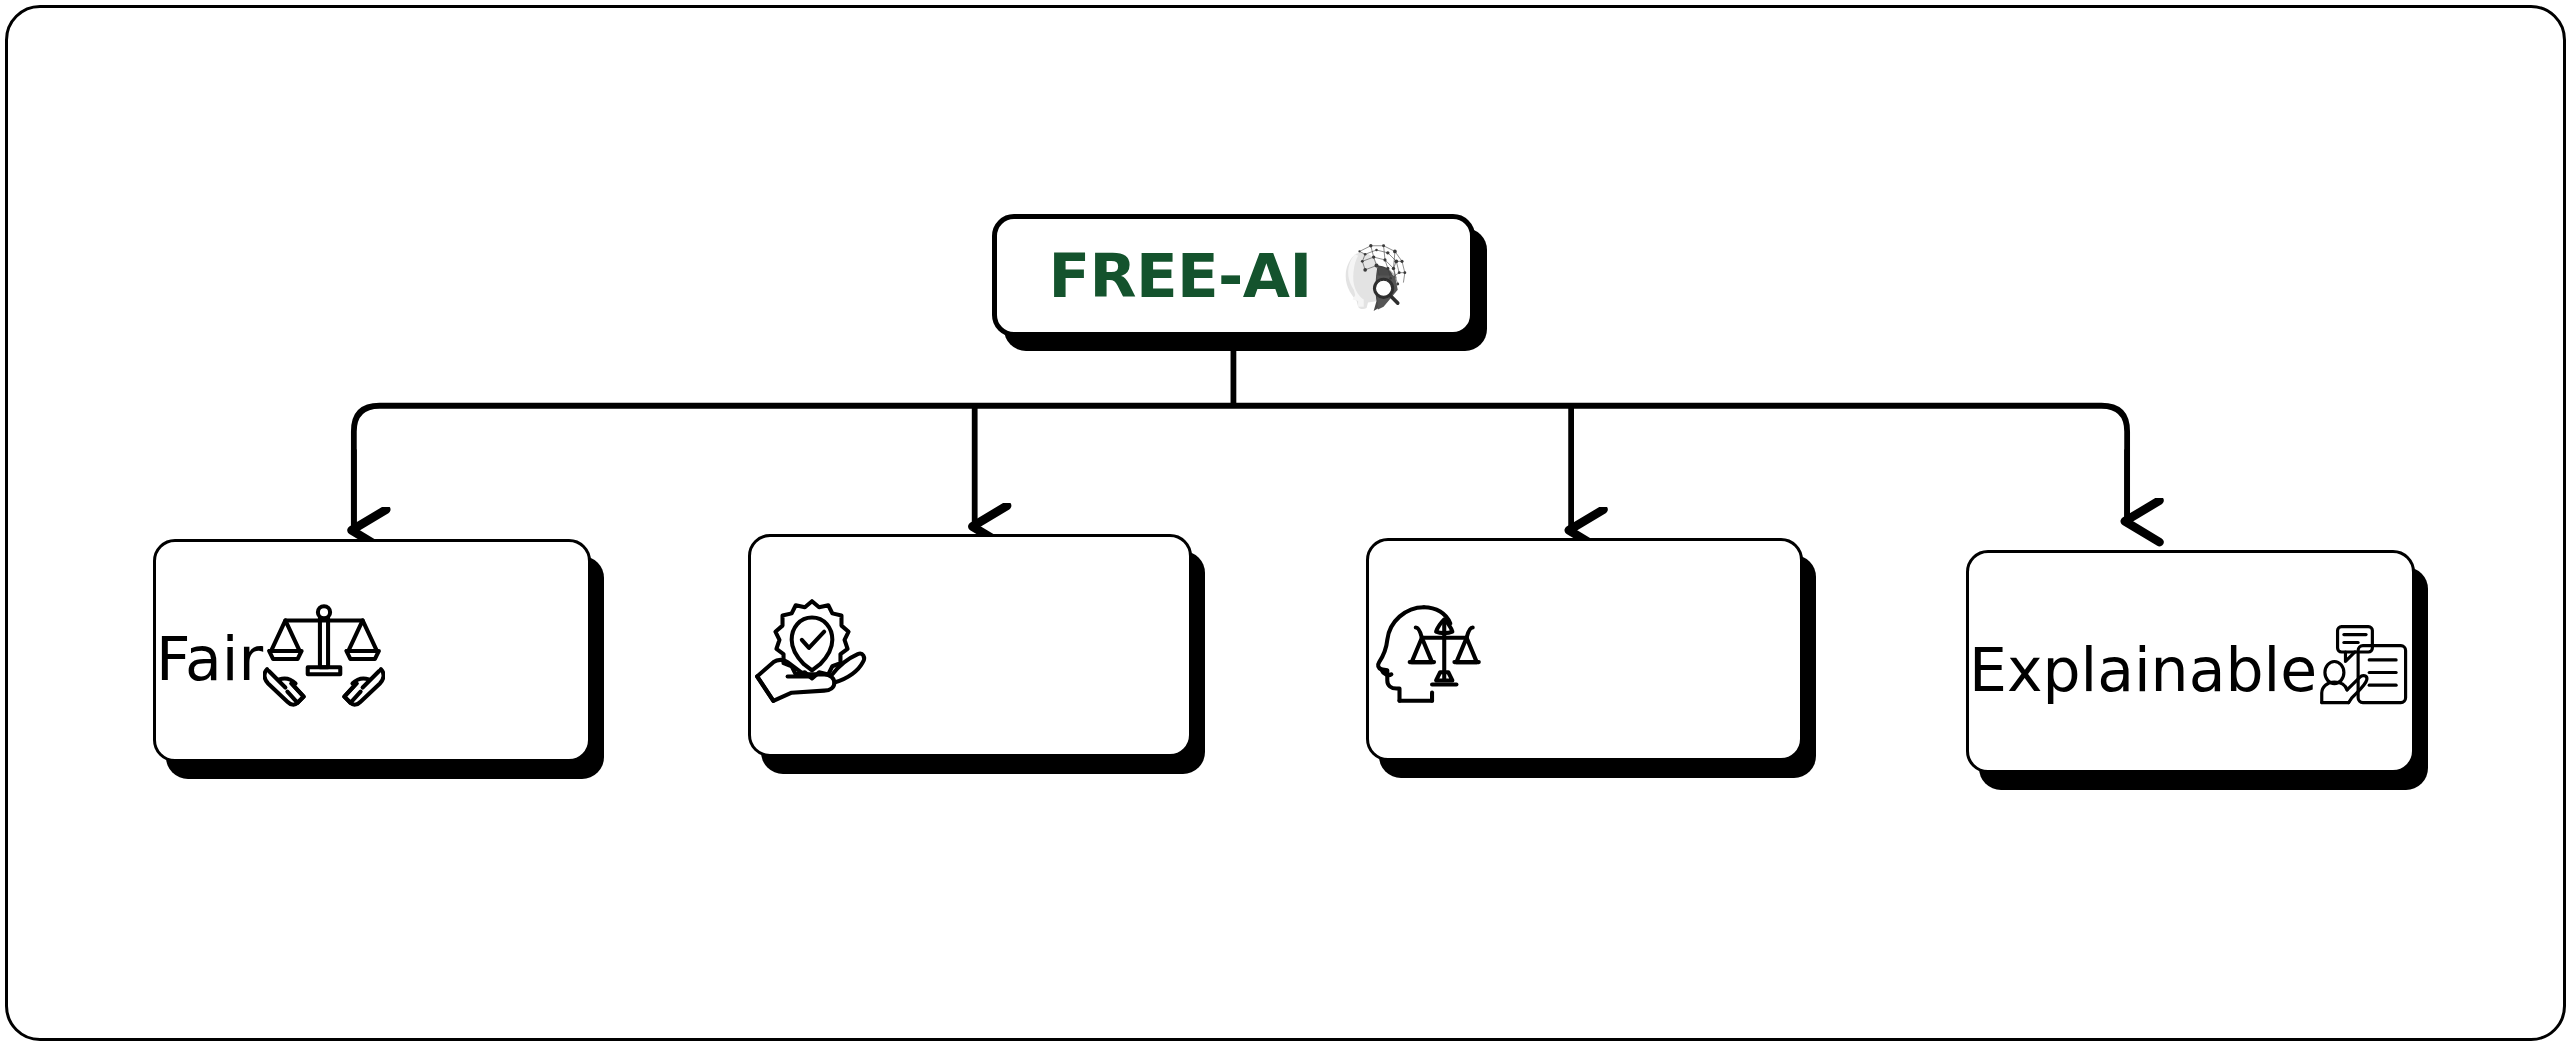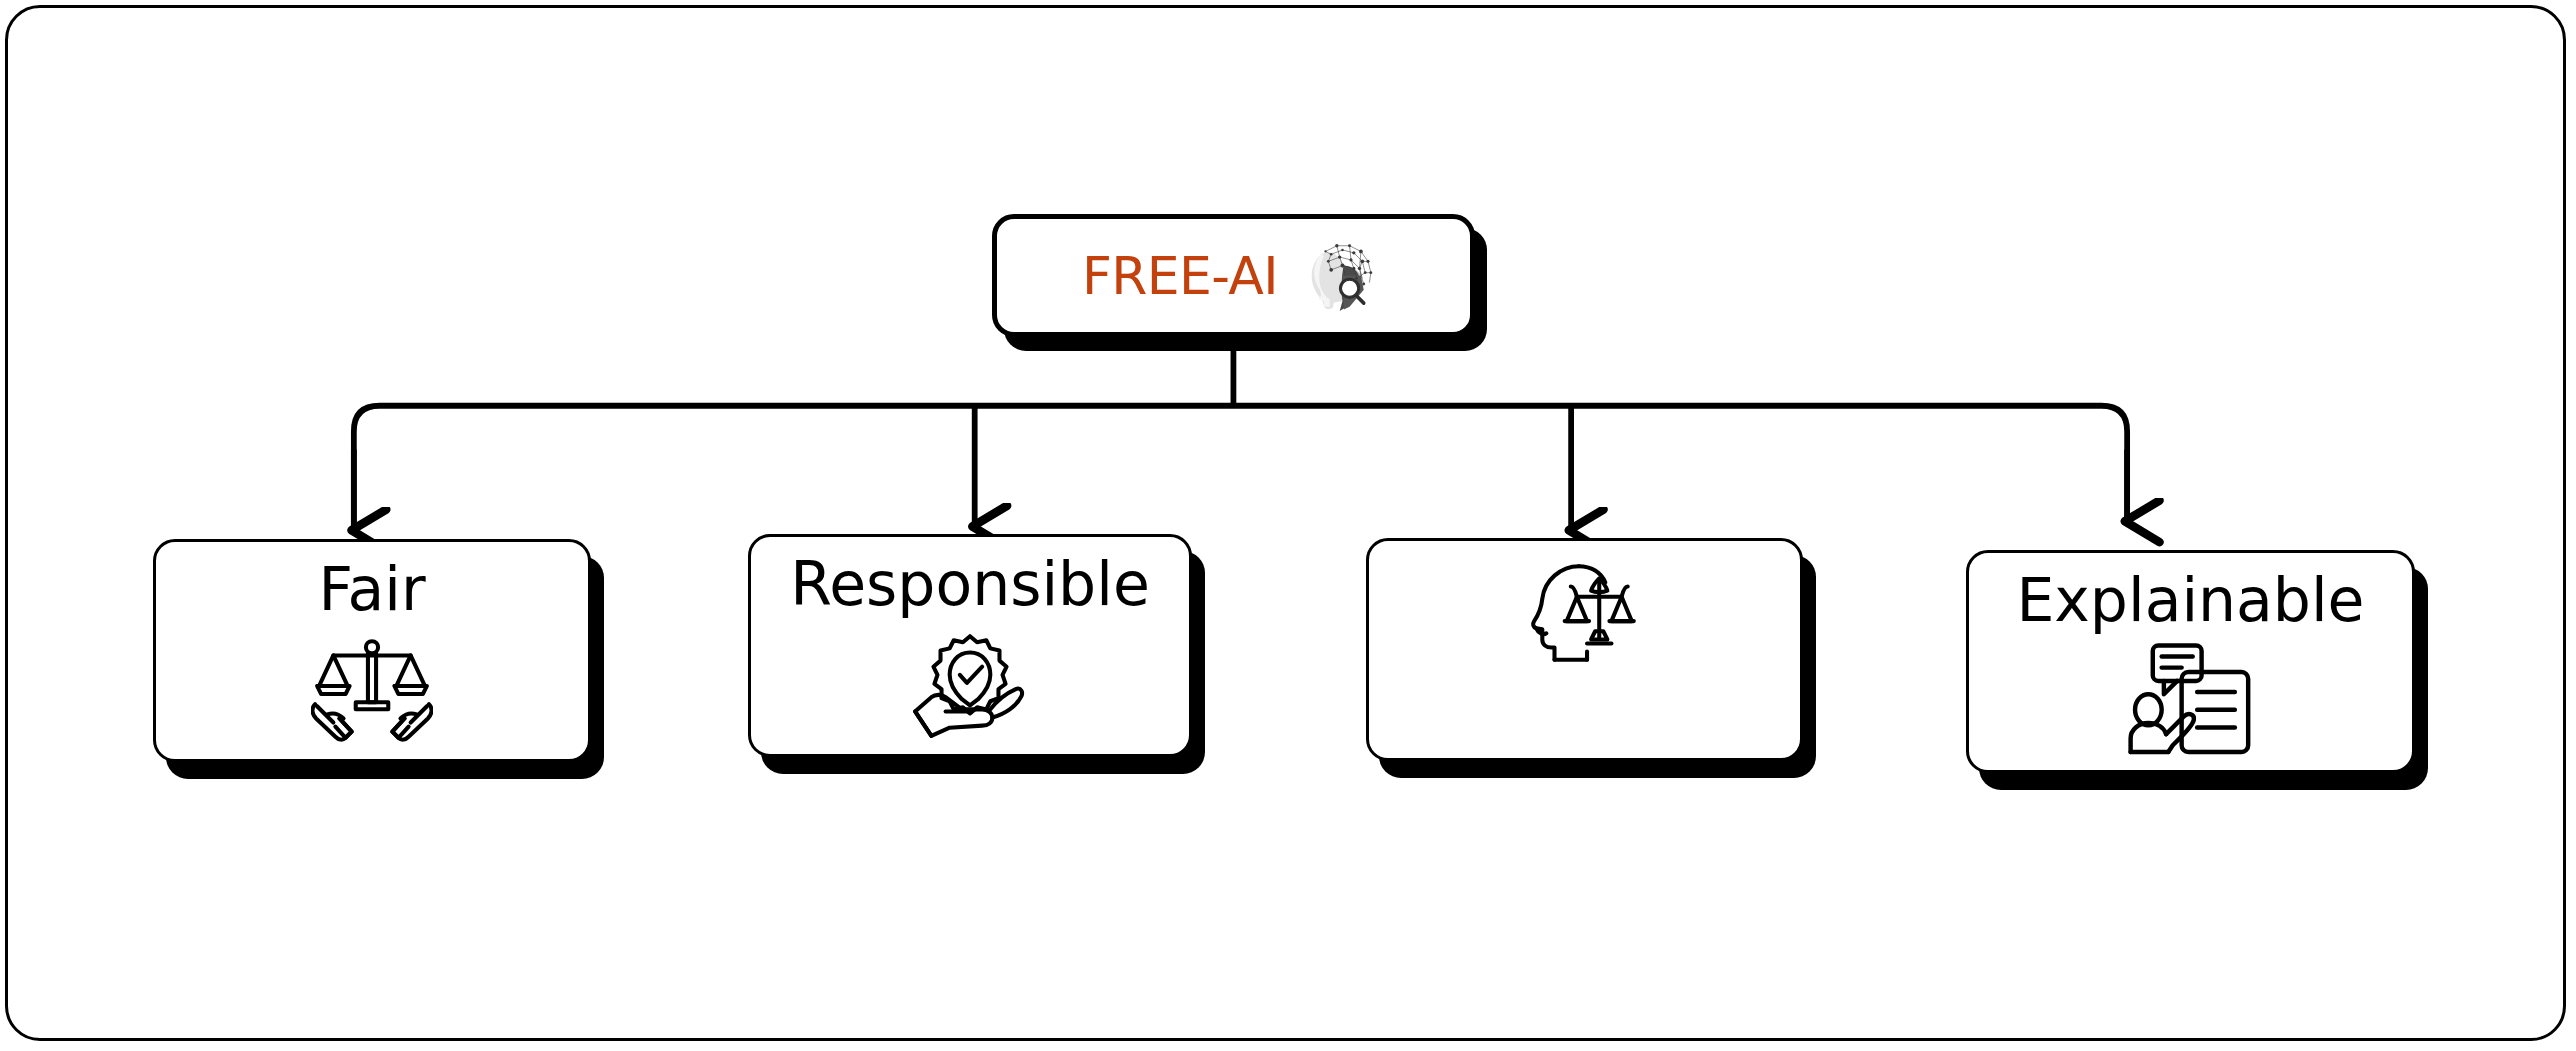--- a/index.html
+++ b/index.html
@@ -71,24 +71,24 @@
     background: #ffffff;
     border: 5.1px solid #000000;
     border-radius: 22px;
     display: flex;
     align-items: center;
     justify-content: center;
     gap: 22px;
   }
   .root-label {
     font-family: "DejaVu Sans", sans-serif;
-    font-weight: 400;
-    font-size: 52px;
+    font-weight: 700;
+    font-size: 61px;
     letter-spacing: -0.6px;
-    color: #c2410c;
+    color: #14532d;
     line-height: 1;
     white-space: nowrap;
   }
   .root-icon {
     width: 85px;
     height: 85px;
     flex: 0 0 auto;
   }
 
   
@@ -108,21 +108,21 @@
     position: absolute;
     left: 0;
     top: 0;
     width: 100%;
     height: 100%;
     box-sizing: border-box;
     background: #ffffff;
     border: 3.9px solid #000000;
     border-radius: 22px;
     display: flex;
-    flex-direction: column;
+    flex-direction: row;
     align-items: center;
     justify-content: flex-start;
   }
   .card-label {
     font-family: "DejaVu Sans", sans-serif;
     font-weight: 400;
     font-size: 60px;
     line-height: 1;
     color: #000000;
     white-space: nowrap;
@@ -257,21 +257,20 @@
         <path d="M114,70 L98,86"></path>
         <path d="M104,78 C98,76 92,78 88,82"></path>
         <path d="M92,82 L80,95 L86,101 L96,90"></path>
       </svg>
     </div>
   </div>
 
   <div class="card" id="card-responsible">
     <div class="shadow"></div>
     <div class="face">
-      <span class="card-label">Responsible</span>
       <svg class="card-icon" viewBox="0 0 120 110" xmlns="http://www.w3.org/2000/svg" fill="none" stroke="#000000" stroke-width="4" stroke-linecap="round" stroke-linejoin="round">
 
         <path d="M60,6 L67,12 L76,10 L80,18 L89,20 L89,30 L96,36 L92,44
                  L95,53 L88,58 L88,67 L80,70 L76,78 L67,76 L60,82 L53,76
                  L44,78 L40,70 L32,67 L32,58 L25,53 L28,44 L24,36 L31,30
                  L31,20 L40,18 L44,10 L53,12 Z"></path>
 
         <path d="M60,22 C72,22 80,32 80,44 C80,54 74,62 68,68
                  L60,74 L52,68 C46,62 40,54 40,44 C40,32 48,22 60,22 Z"></path>
 

